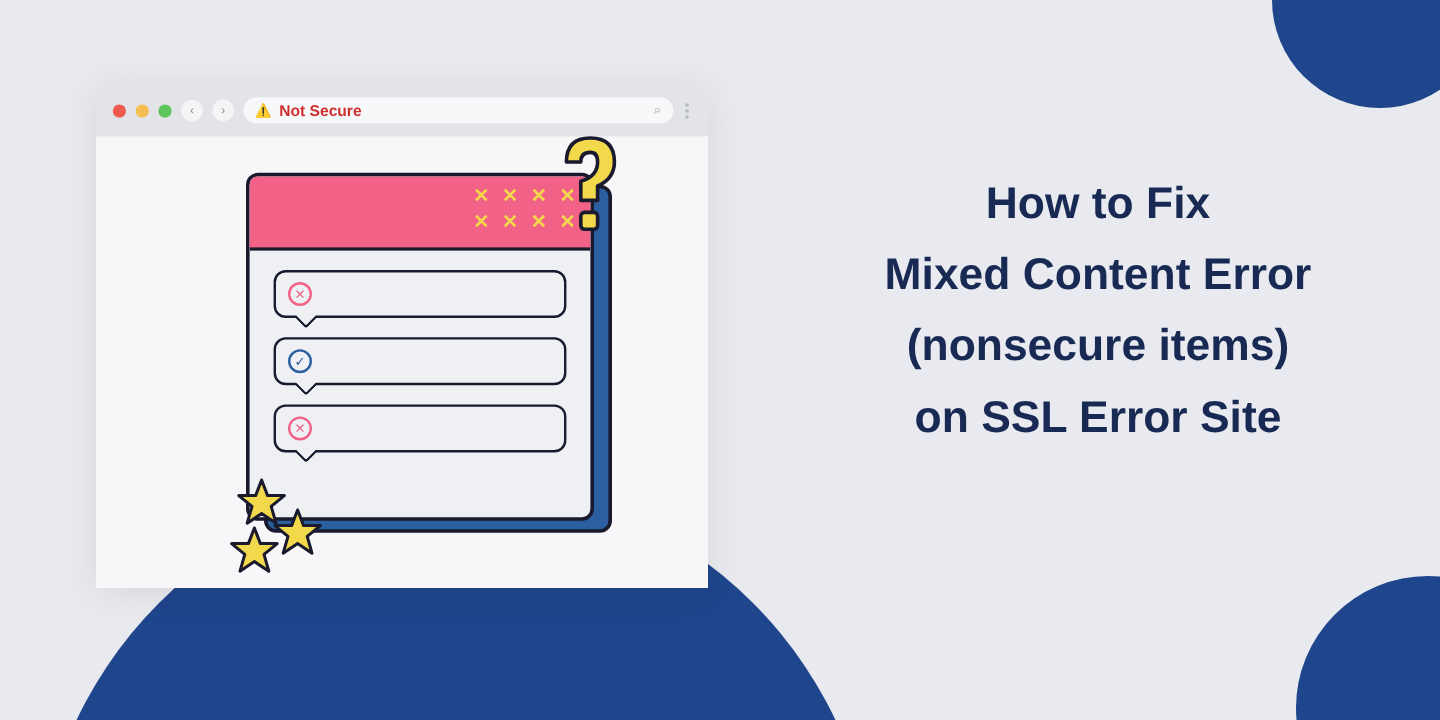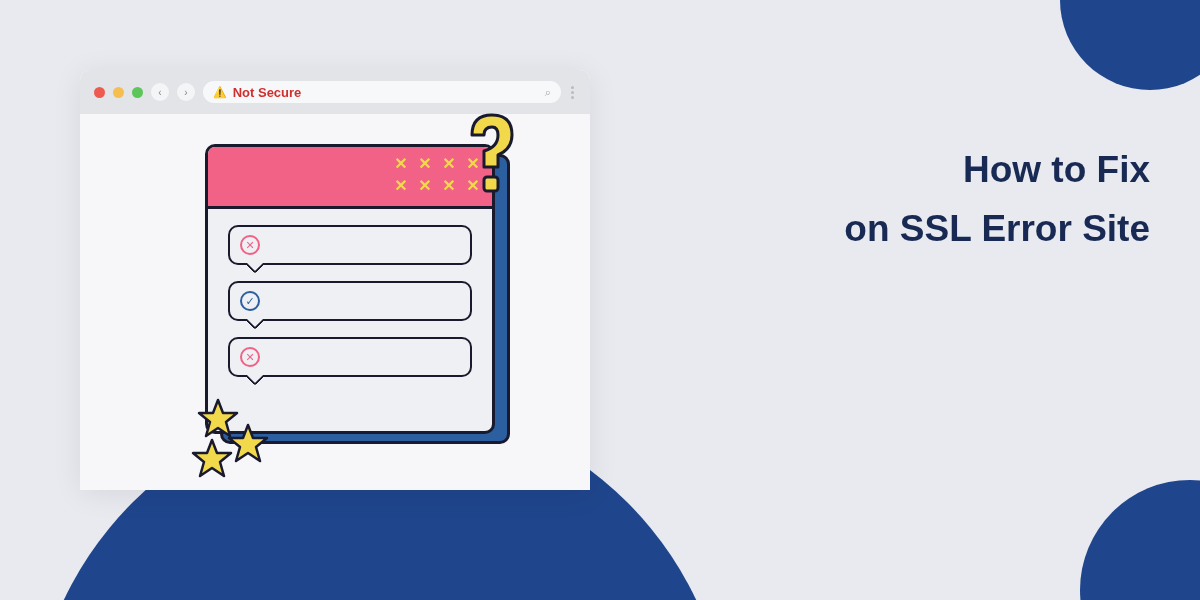--- a/index.html
+++ b/index.html
@@ -135,21 +135,21 @@
 .stars svg { display: block; }
 
 .headline {
   position: absolute;
   top: 140px; left: 680px;
   width: 470px;
   color: #182a54;
   font-weight: 800;
   font-size: 37px;
   line-height: 1.6;
-  text-align: right;
+  text-align: center;
 }
 </style>
 </head>
 <body>
 
 <div class="bg-circle-top"></div>
 <div class="bg-circle-bottom-left"></div>
 <div class="bg-circle-bottom-right"></div>
 
 <div class="browser">
@@ -206,14 +206,16 @@
         <path d="M28 5 L33 18 L47 18 L36 27 L40 41 L28 33 L16 41 L20 27 L9 18 L23 18 Z" fill="#f2d94b" stroke="#1a1a2e" stroke-width="2.5" stroke-linejoin="round"></path>
         <path d="M58 30 L63 43 L77 43 L66 52 L70 66 L58 58 L46 66 L50 52 L39 43 L53 43 Z" fill="#f2d94b" stroke="#1a1a2e" stroke-width="2.5" stroke-linejoin="round"></path>
         <path d="M22 45 L27 58 L41 58 L30 67 L34 81 L22 73 L10 81 L14 67 L3 58 L17 58 Z" fill="#f2d94b" stroke="#1a1a2e" stroke-width="2.5" stroke-linejoin="round"></path>
       </svg>
     </div>
   </div>
 </div>
 
 <div class="headline">
   <div>How to Fix</div>
+  <div>Mixed Content Error</div>
+  <div>(nonsecure items)</div>
   <div>on SSL Error Site</div>
 </div>
 
 </body></html>

